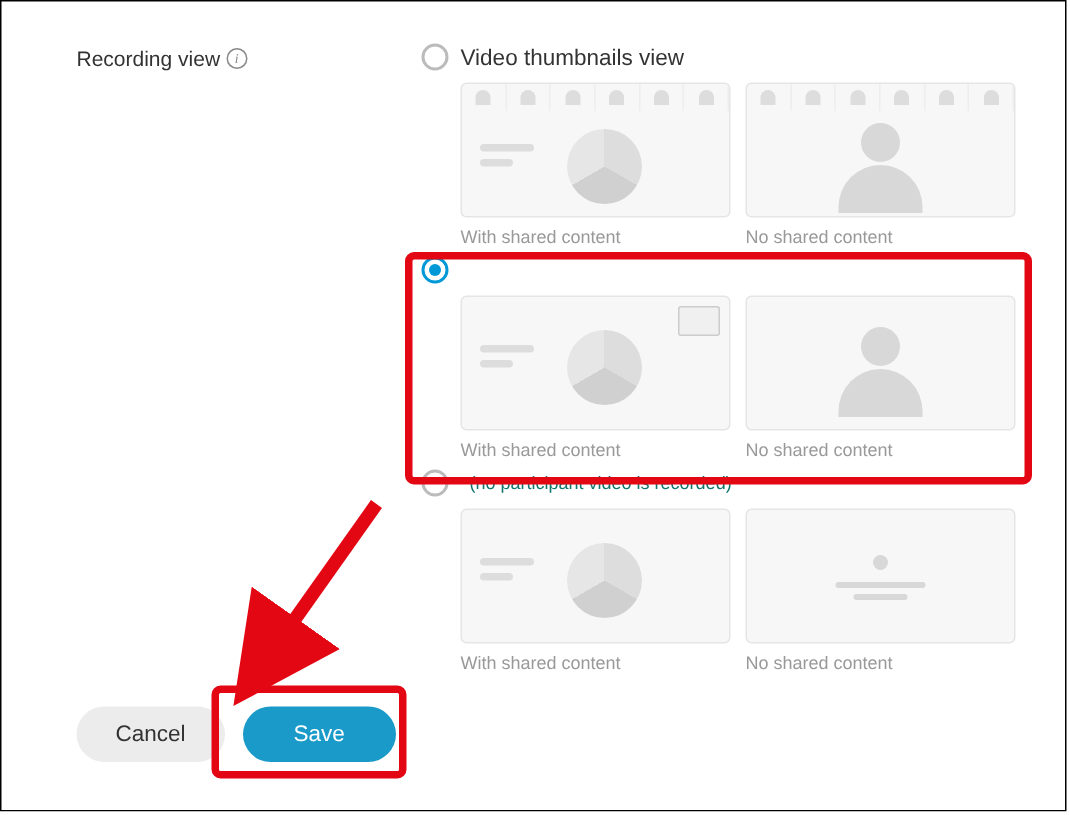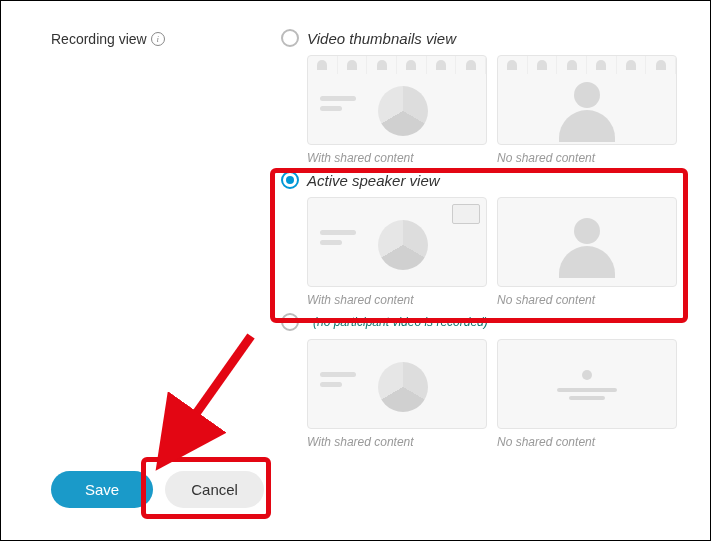--- a/index.html
+++ b/index.html
@@ -35,21 +35,21 @@
     justify-content: center;
     font-size: 9px;
     color: #888;
     font-style: italic;
     font-family: Georgia, serif;
   }
   .options {
     margin-left: 230px;
     margin-top: 0;
   }
-  .option-row { margin-bottom: 6px; font-style: italic; }
+  .option-row { margin-bottom: 6px; }
   .radio-line {
     display: flex;
     align-items: center;
     gap: 8px;
     margin-bottom: 8px;
   }
   .radio {
     width: 18px; height: 18px;
     border: 2px solid #bbb;
     border-radius: 50%;
@@ -295,21 +295,20 @@
               </div>
           </div>
           <div class="preview-caption">No shared content</div>
         </div>
       </div>
     </div>
 
     <div class="option-row">
       <div class="radio-line">
         <span class="radio checked"></span>
-        <span class="option-title">Active speaker view</span>
       </div>
       <div class="previews">
         <div class="preview-card">
           <div class="preview-box">
             <div class="mini-float"></div>
             <div class="bars" style="top:32px;left:12px;"></div>
             <div class="pie" style="top:22px;left:70px;"></div>
           </div>
           <div class="preview-caption">With shared content</div>
         </div>
@@ -347,22 +346,22 @@
               </div>
           </div>
           <div class="preview-caption">No shared content</div>
         </div>
       </div>
     </div>
 
   </div>
 
   <div class="actions">
+    <button class="btn btn-cancel">Cancel</button>
     <button class="btn btn-save">Save</button>
-    <button class="btn btn-cancel">Cancel</button>
   </div>
 
   <div class="highlight-box hl-active"></div>
   <div class="highlight-box hl-save"></div>
   <svg class="arrow" viewBox="0 0 170 170">
     <defs>
       <marker id="ah" markerWidth="8" markerHeight="8" refX="6" refY="4" orient="auto">
         <path d="M0,0 L8,4 L0,8 Z" fill="#e30613"></path>
       </marker>
     </defs>

